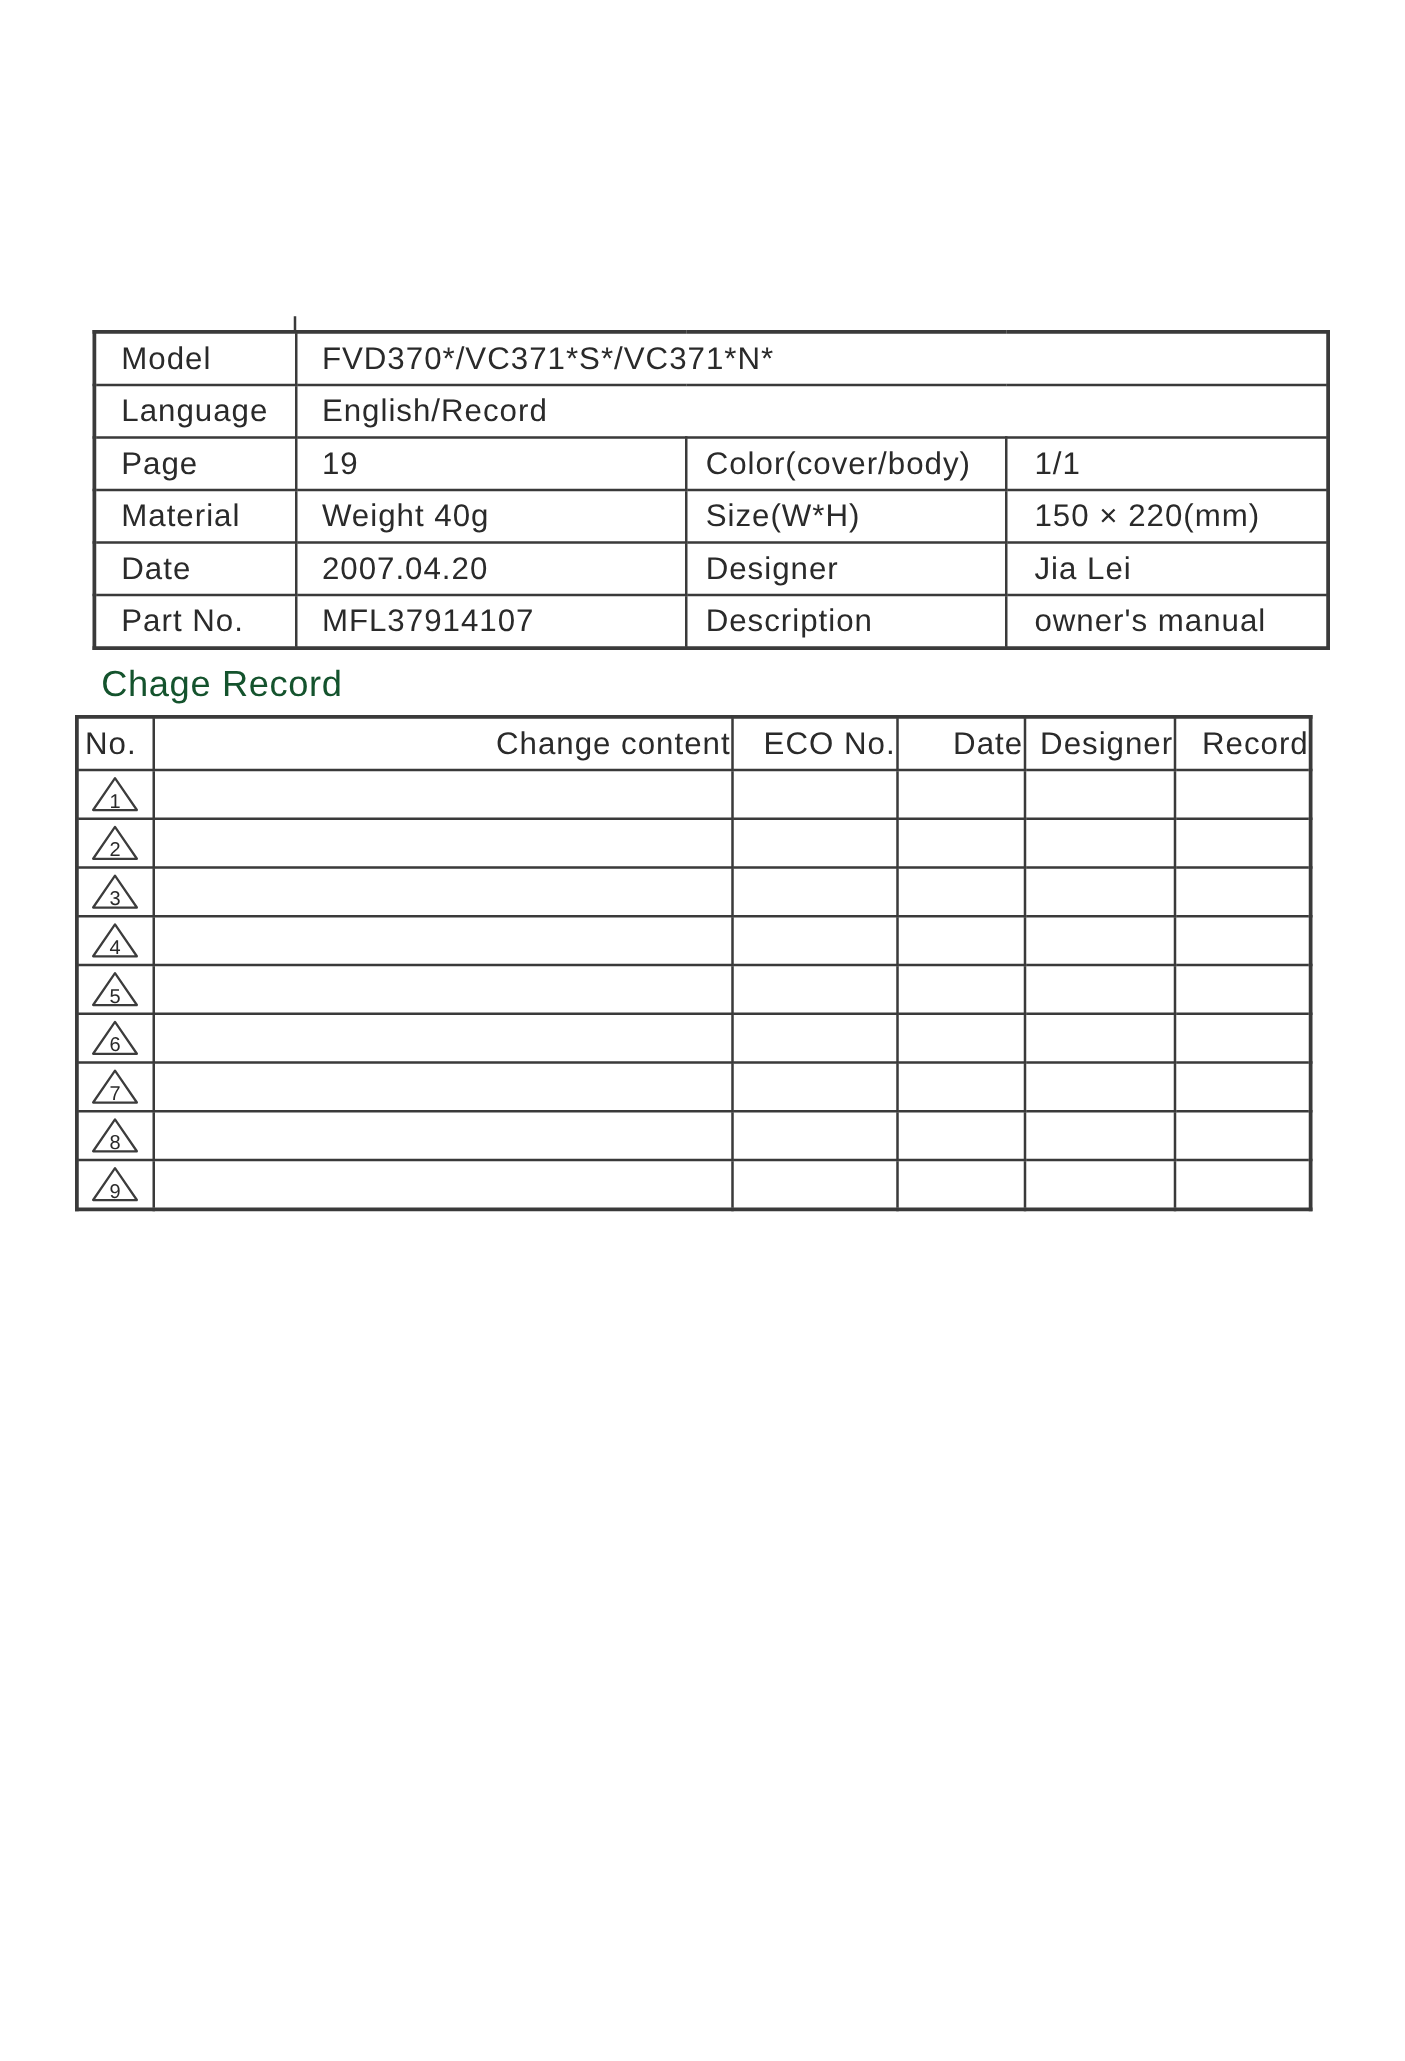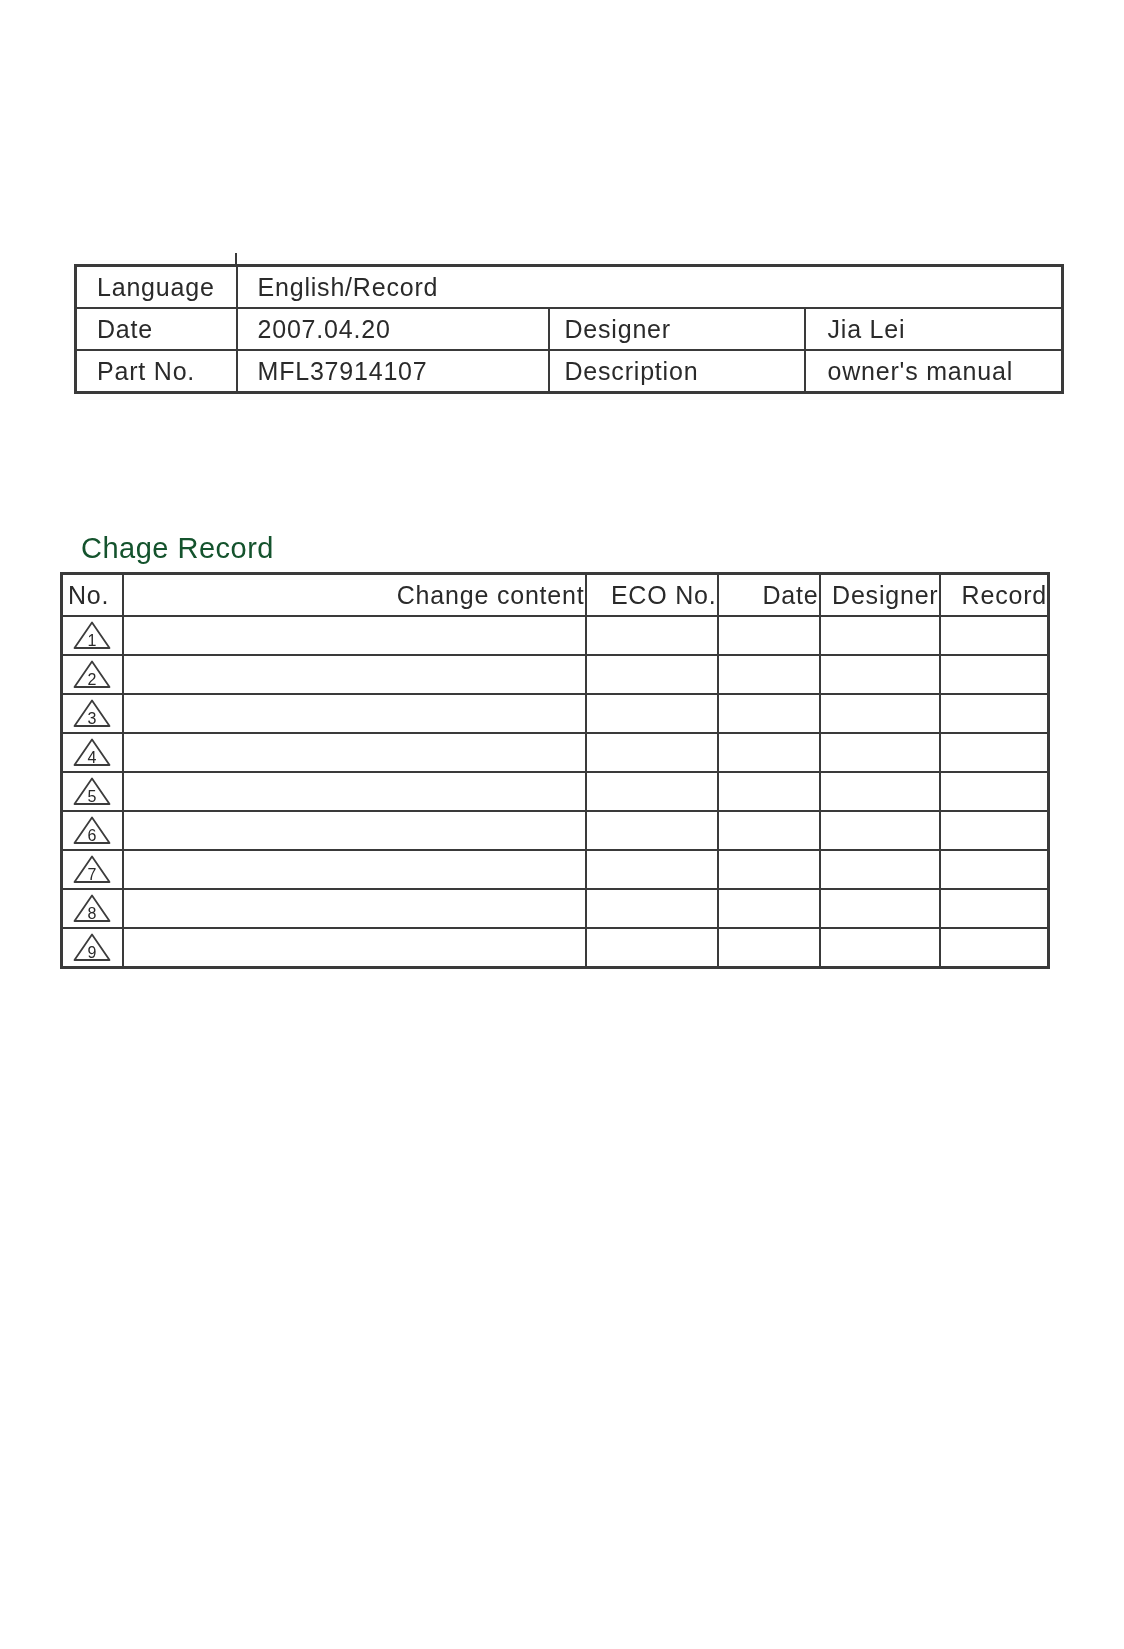--- a/index.html
+++ b/index.html
@@ -80,22 +80,38 @@
 
   <table class="spec-table">
     <colgroup>
       <col style="width:161px">
         <col style="width:312px">
         <col style="width:256px">
         <col style="width:258px">
     </colgroup>
     <tbody>
       <tr>
+        <td>Model</td>
+        <td colspan="3">FVD370*/VC371*S*/VC371*N*</td>
+      </tr>
+      <tr>
         <td>Language</td>
         <td colspan="3">English/Record</td>
+      </tr>
+      <tr>
+        <td>Page</td>
+        <td>19</td>
+        <td class="lbl2">Color(cover/body)</td>
+        <td class="val2">1/1</td>
+      </tr>
+      <tr>
+        <td>Material</td>
+        <td>Weight 40g</td>
+        <td class="lbl2">Size(W*H)</td>
+        <td class="val2">150 × 220(mm)</td>
       </tr>
       <tr>
         <td>Date</td>
         <td>2007.04.20</td>
         <td class="lbl2">Designer</td>
         <td class="val2">Jia Lei</td>
       </tr>
       <tr>
         <td>Part No.</td>
         <td>MFL37914107</td>

